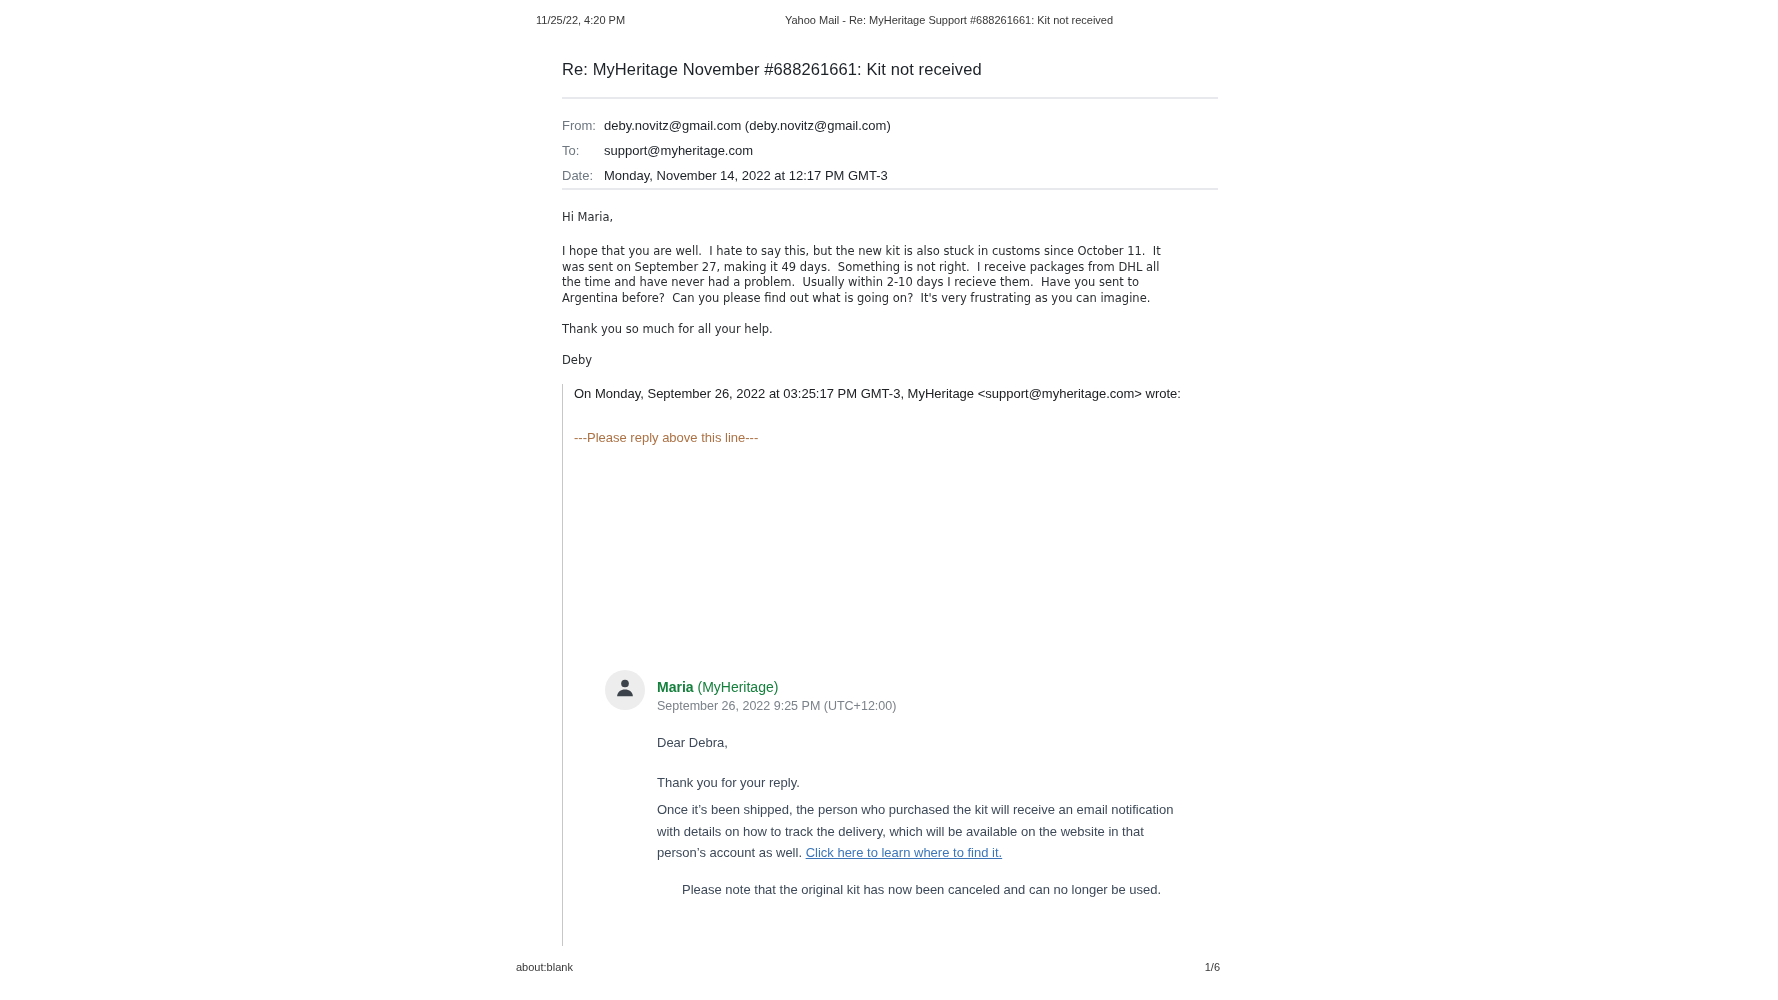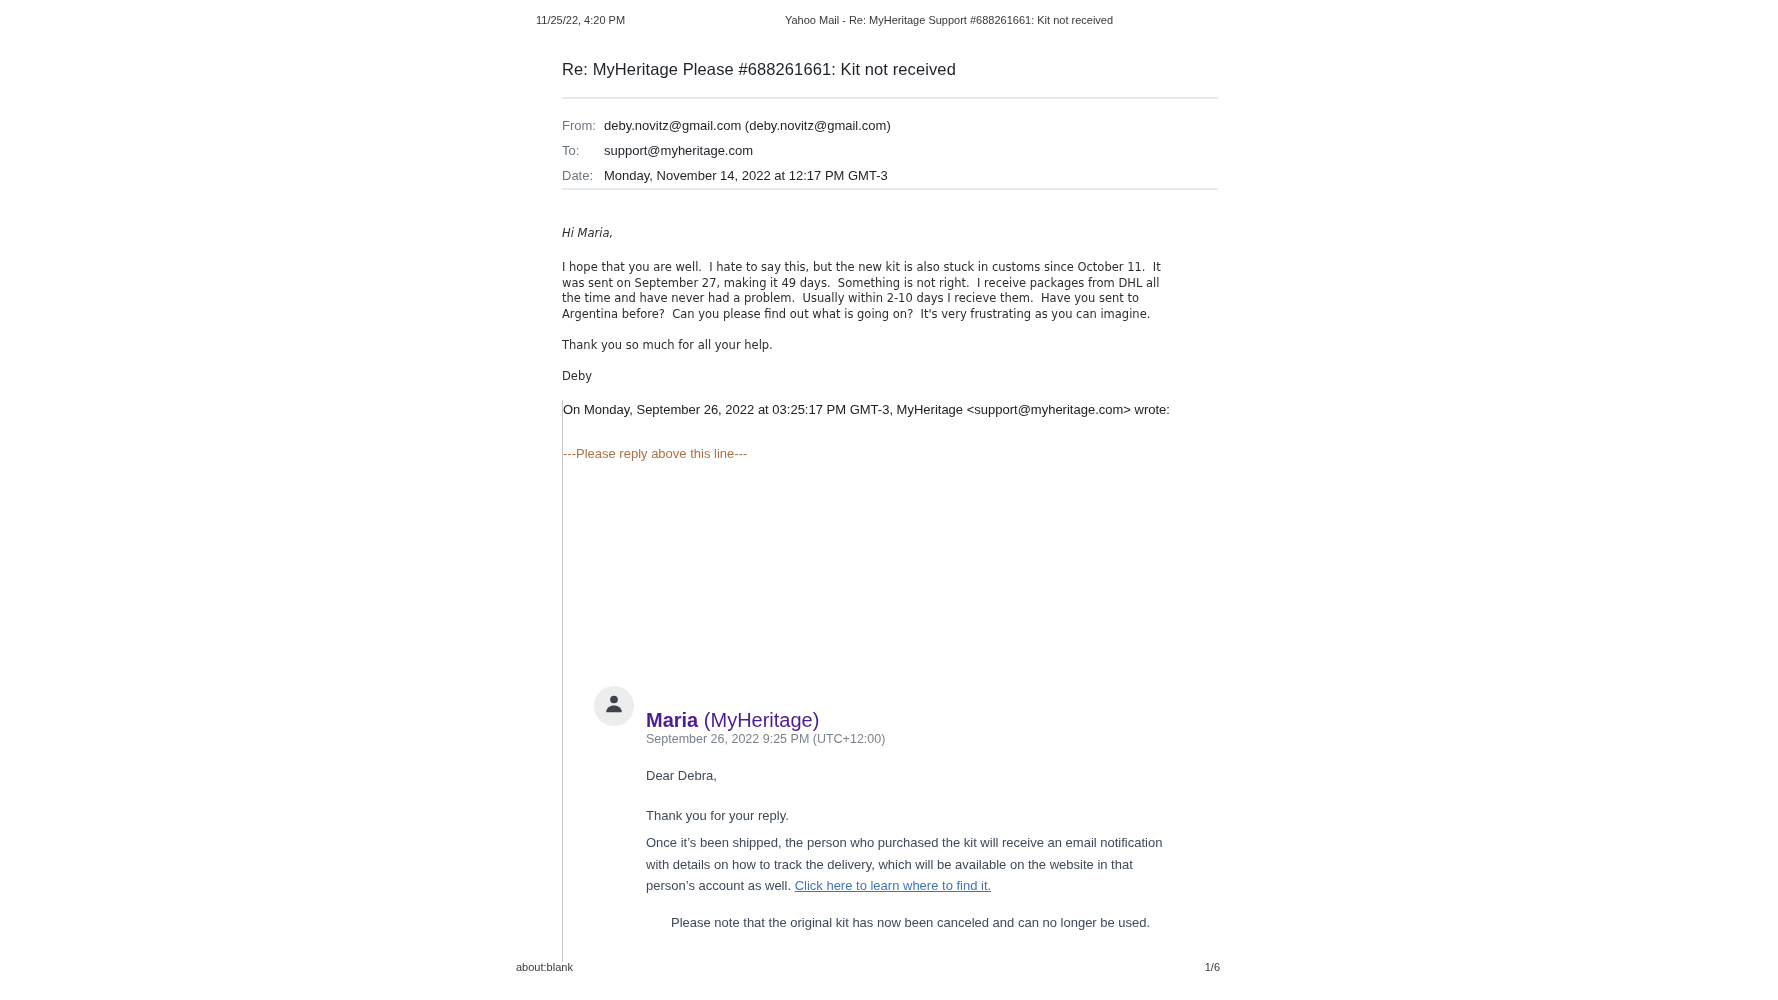--- a/index.html
+++ b/index.html
@@ -33,37 +33,37 @@
   .rule{border:none;border-top:2px solid var(--separator);}
   .rule-1{margin-top:17px;}
   .rule-2{margin-top:5px;}
   .meta{margin-top:9px;font-size:13px;}
   .meta-row{display:flex;align-items:flex-end;height:25px;}
   .meta-label{width:42px;color:var(--meta-label);flex:0 0 auto;}
   .meta-value{color:var(--text-primary);}
 
   
   .body-top{font-family:"DejaVu Sans",sans-serif;font-size:11.5px;color:#2b2e31;}
-  .greeting{margin-top:35px;line-height:16px;font-style:italic;}
+  .greeting{margin-top:19px;line-height:16px;}
   .para-lines{margin-top:19px;}
   .para-lines .line{white-space:pre;line-height:15.5px;}
   .thanks{margin-top:15px;line-height:16px;}
   .signature{margin-top:15px;line-height:16px;}
 
   
-  .quote{margin-top:16px;border-left:1px solid var(--quote-border);
+  .quote{margin-top:16px;border-left:1px solid var(--quote-border);padding-left:11px;
     min-height:562px;}
   .attribution{padding-top:1px;font-size:13px;line-height:17px;color:#202124;}
   .reply-notice{margin-top:27px;font-size:13px;line-height:17px;color:var(--accent-reply-notice);}
   .reply-header{margin-top:224px;display:flex;padding-left:31px;}
   .avatar{width:40px;height:40px;border-radius:50%;background:var(--avatar-bg);
     display:flex;align-items:center;justify-content:center;color:var(--avatar-glyph);
     flex:0 0 auto;}
   .author-block{padding-top:8px;padding-left:12px;}
-  .author-line{font-size:20px;line-height:19px;color:#4c1d95;margin-top:17px;}
+  .author-line{font-size:14px;line-height:19px;color:#15803d;}
   .author-name{font-weight:bold;}
   .author-org{font-weight:400;}
   .reply-timestamp{font-size:12.5px;line-height:18px;color:var(--timestamp);}
   .reply-body{margin-left:83px;width:520px;font-size:13px;line-height:21.5px;
     color:var(--reply-text);}
   .reply-salutation{margin-top:17px;}
   .reply-p1{margin-top:18px;}
   .reply-p2{margin-top:17px;}
   .reply-p3{margin-top:6px;}
   .reply-p4{margin-top:15px;margin-left:25px;}
@@ -72,21 +72,21 @@
 </head>
 <body>
 
 <div class="page">
 
   <div class="print-header-date">11/25/22, 4:20 PM</div>
   <div class="print-header-title">Yahoo Mail - Re: MyHeritage Support #688261661: Kit not received</div>
 
   <div class="content">
 
-    <h1 class="subject">Re: MyHeritage Please #688261661: Kit not received</h1>
+    <h1 class="subject">Re: MyHeritage November #688261661: Kit not received</h1>
 
     <hr class="rule rule-1">
 
     <div class="meta">
       <div class="meta-row">
         <span class="meta-label">From:</span>
         <span class="meta-value">deby.novitz@gmail.com (deby.novitz@gmail.com)</span>
       </div>
       <div class="meta-row">
         <span class="meta-label">To:</span>

